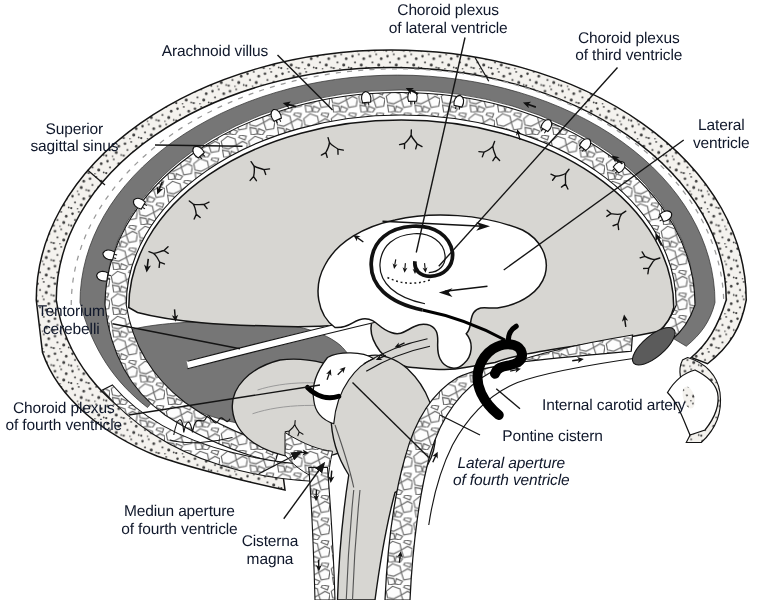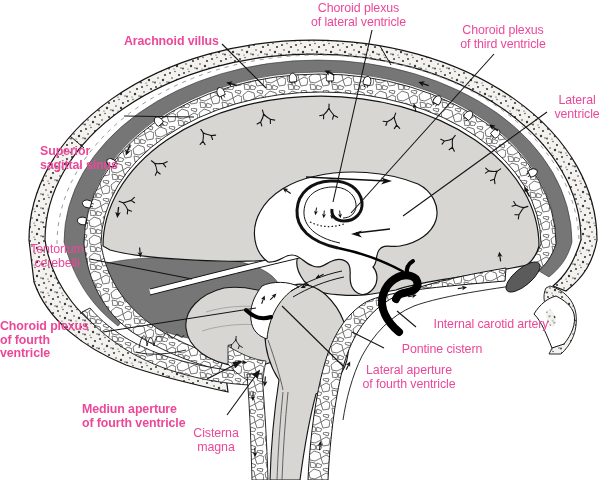--- a/index.html
+++ b/index.html
@@ -1,21 +1,21 @@
 <!DOCTYPE html>
 <html><head>
 <meta charset="utf-8">
 <style>
   html,body{margin:0;padding:0;background:#fff;}
   .stage{position:relative;width:607px;height:480px;background:#fff;overflow:hidden;
          font-family:"Liberation Sans", sans-serif;}
   .stage svg{position:absolute;left:0;top:0;}
   #labels .lbl{position:absolute;font-size:12.4px;line-height:1.1;letter-spacing:-0.1px;
-         color:#ec4899;white-space:pre-line;}
-  #labels .align-right{text-align:left;font-weight:bold;}
+         color:#0f172a;white-space:pre-line;}
+  #labels .align-right{text-align:center;}
   #labels .align-center{text-align:center;}
   #labels .align-left{text-align:center;}
   .leader{stroke:#141414;stroke-width:1.1;fill:none;}
 </style>
 </head>
 <body>
 
 <div class="stage">
 <svg width="607" height="480" viewBox="0 0 607 480">
   <defs>
@@ -238,34 +238,34 @@
         <line x1="207" y1="379" x2="240" y2="362" class="leader" marker-end="url(#lmark)"></line>
         <line x1="227" y1="415" x2="259" y2="371" class="leader" marker-end="url(#lmark)"></line>
         <line x1="343" y1="366" x2="282" y2="306" class="leader"></line>
         <line x1="384" y1="348" x2="352" y2="332" class="leader"></line>
         <line x1="416" y1="327" x2="397" y2="311" class="leader"></line>
       </g>
 </svg>
 
 <div id="labels">
       <div class="lbl align-right" style="left: 124px; top: 35px; width: 96px;">Arachnoid villus</div>
-      <div class="lbl align-right" style="left: 40px; top: 97px; width: 85px; margin-top: 48px;">Superior
+      <div class="lbl align-right" style="left: 17px; top: 97px; width: 85px;">Superior
 sagittal sinus</div>
       <div class="lbl align-center" style="left: 299px; top: 2px; width: 119px;">Choroid plexus
 of lateral ventricle</div>
       <div class="lbl align-center" style="left: 448px; top: 24px; width: 110px;">Choroid plexus
 of third ventricle</div>
       <div class="lbl align-center" style="left: 545px; top: 94px; width: 64px;">Lateral
 ventricle</div>
       <div class="lbl align-center" style="left: 24px; top: 243px; width: 66px;">Tentorium
 cerebelli</div>
       <div class="lbl align-right" style="left: 0px; top: 320px; width: 102px;">Choroid plexus
 of fourth ventricle</div>
       <div class="lbl align-right" style="left: 82px; top: 371px; width: 123px; margin-top: 32px;">Mediun aperture
 of fourth ventricle</div>
       <div class="lbl align-center" style="left: 186px; top: 427px; width: 60px;">Cisterna
 magna</div>
-      <div class="lbl align-left" style="left: 344px; top: 364px; width: 130px;">Lateral aperture
+      <div class="lbl align-left" style="left: 344px; top: 364px; width: 130px; font-style: italic;">Lateral aperture
 of fourth ventricle</div>
       <div class="lbl align-left" style="left: 387px; top: 343px; width: 110px;">Pontine cistern</div>
       <div class="lbl align-left" style="left: 416px; top: 318px; width: 150px;">Internal carotid artery</div>
     </div>
 </div>
 
 </body></html>

